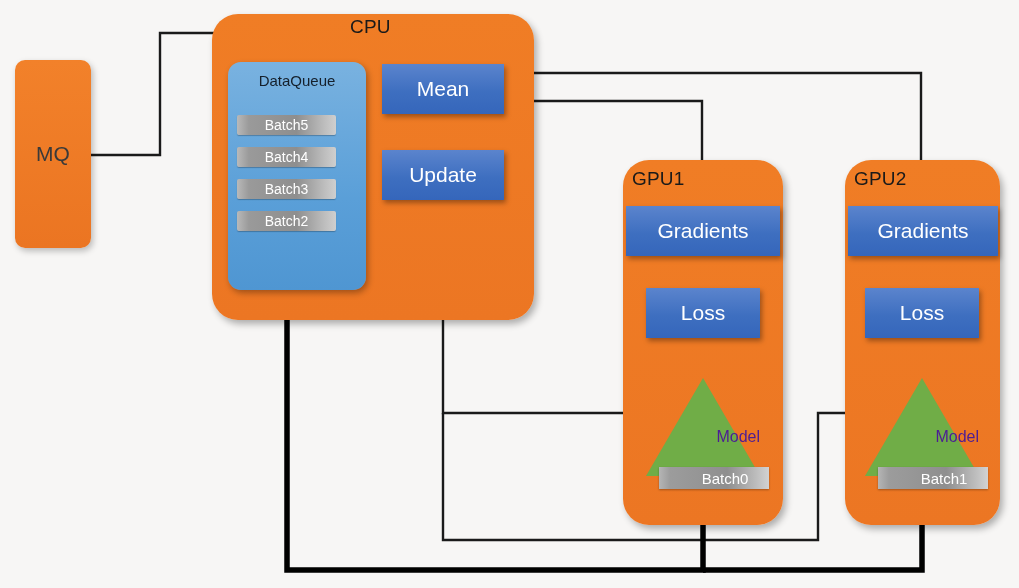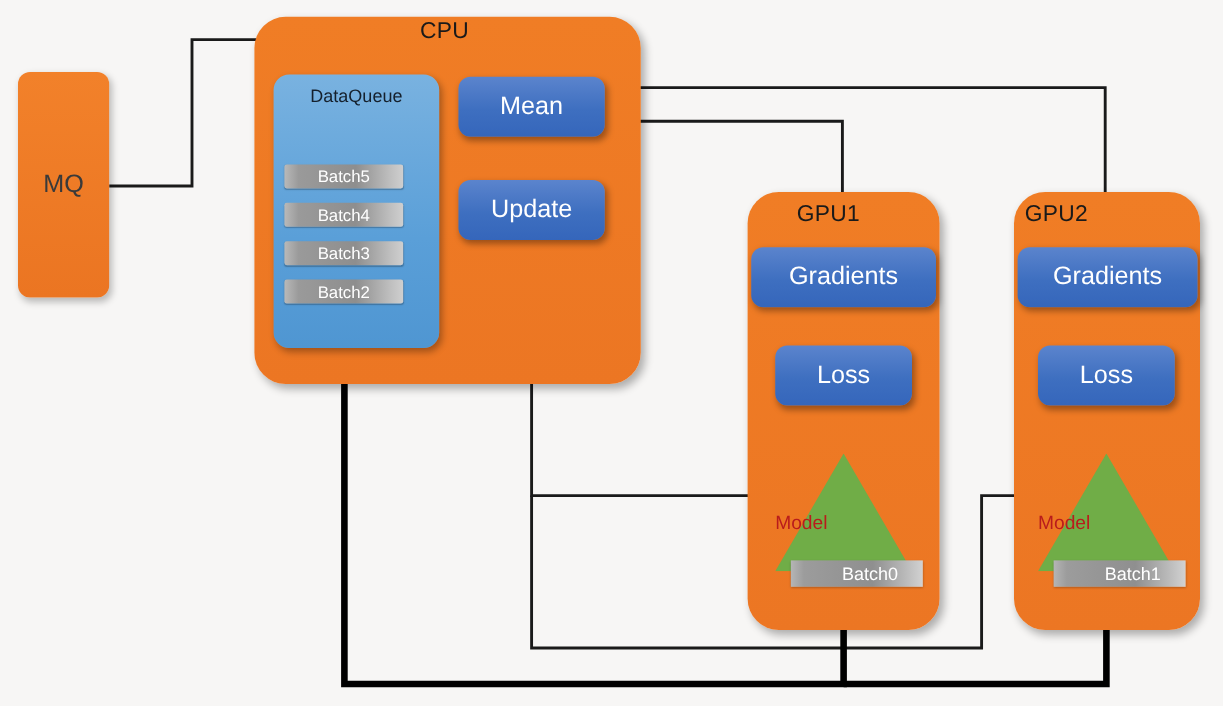--- a/index.html
+++ b/index.html
@@ -35,21 +35,21 @@
   }
   #mq .lbl{
     position:absolute;left:0;right:0;top:50%;transform:translateY(-50%);
     text-align:center;color:#3a3a3a;font-size:21px;
   }
 
   
   .bbox{
     position:absolute;
     background:linear-gradient(180deg,#5b84cd 0%,#3e6fc0 55%,#3566bb 100%);
-    border-radius:10px;
+    border-radius:0;
     box-shadow:2px 3px 5px rgba(0,0,0,.35);
     color:#ffffff;
     display:flex;align-items:center;justify-content:center;
     white-space:nowrap;
   }
 
   
   #dataqueue{
     position:absolute;left:228px;top:62px;width:138px;height:228px;
     background:linear-gradient(180deg,#79b2e0 0%,#5a9fd8 60%,#4f96d2 100%);
@@ -60,31 +60,30 @@
     position:absolute;left:0;right:0;top:10px;text-align:center;
     color:#15202c;font-size:15px;
   }
   .chip{
     position:absolute;left:9px;width:99px;height:20px;
     background:linear-gradient(90deg,#b9b9b9 0%,#9a9a9a 12%,#8e8e8e 60%,#bdbdbd 88%,#cfcfcf 100%);
     border-radius:2px;
     color:#ffffff;font-size:14px;
     display:flex;align-items:center;justify-content:center;
     box-shadow:0 1px 1px rgba(0,0,0,.25);
-    margin-top:22px;
   }
 
   
   .tri{
     position:absolute;
     width:0;height:0;
   }
   .model{
     position:absolute;
-    color:#b91c1c;font-size:16px;text-align:left;
+    color:#4c1d95;font-size:16px;text-align:right;
     white-space:nowrap;
   }
   .batchchip{
     position:absolute;height:22px;width:88px;
     background:linear-gradient(90deg,#b5b5b5 0%,#9c9c9c 10%,#8f8f8f 62%,#bcbcbc 88%,#d2d2d2 100%);
     color:#ffffff;font-size:15px;
     display:flex;align-items:center;justify-content:center;
     box-shadow:0 1px 2px rgba(0,0,0,.3);
     padding-left:22px;
   }
@@ -150,21 +149,21 @@
     <div class="chip" style="top:53px;">Batch5</div>
     <div class="chip" style="top:85px;">Batch4</div>
     <div class="chip" style="top:117px;">Batch3</div>
     <div class="chip" style="top:149px;">Batch2</div>
   </div>
 
   <div class="bbox" style="left:382px;top:64px;width:122px;height:50px;font-size:21px;">Mean</div>
   <div class="bbox" style="left:382px;top:150px;width:122px;height:50px;font-size:21px;">Update</div>
 
   <div class="panel" style="left:623px;top:160px;width:160px;height:365px;"></div>
-  <div class="panel-title" style="left:664px;top:168px;">GPU1</div>
+  <div class="panel-title" style="left:632px;top:168px;">GPU1</div>
 
   <div class="bbox" style="left:626px;top:206px;width:154px;height:50px;font-size:21px;">Gradients</div>
   <div class="bbox" style="left:646px;top:288px;width:114px;height:50px;font-size:21px;">Loss</div>
 
   <div class="tri" style="left:646px;top:378px;">
     <svg width="114" height="98" viewBox="0 0 114 98" xmlns="http://www.w3.org/2000/svg">
       <polygon points="57,0 114,98 0,98" fill="#70ad47"></polygon>
       <polygon points="57,0 114,98 0,98" fill="url(#g1)" opacity="0"></polygon>
     </svg>
   </div>

